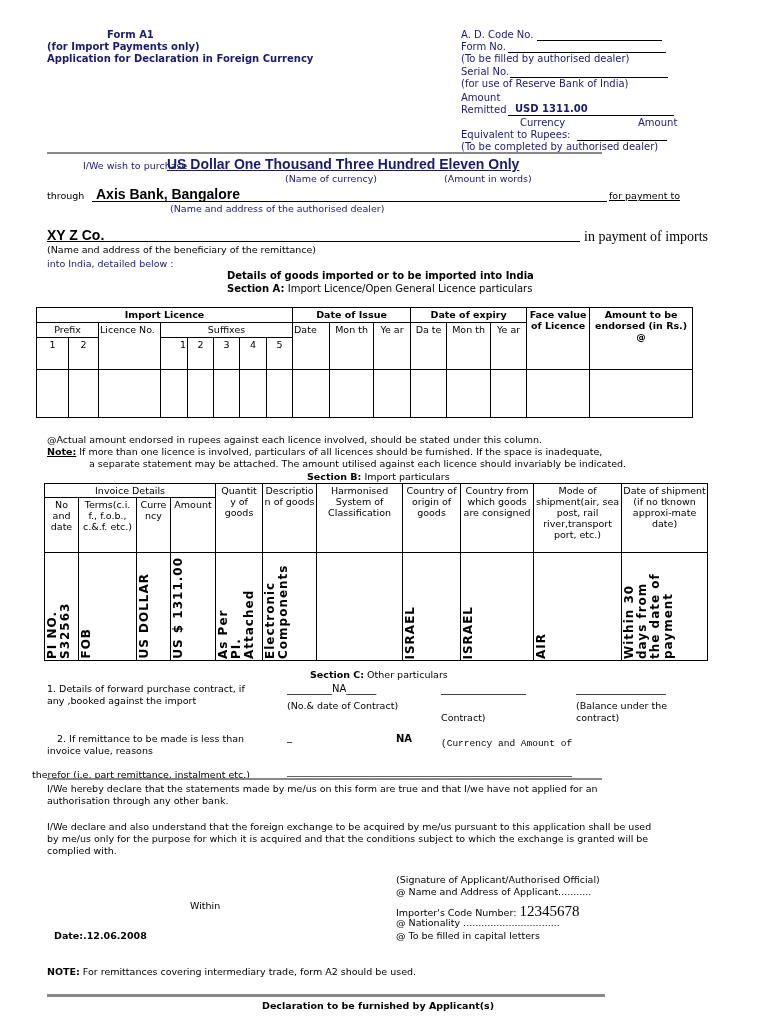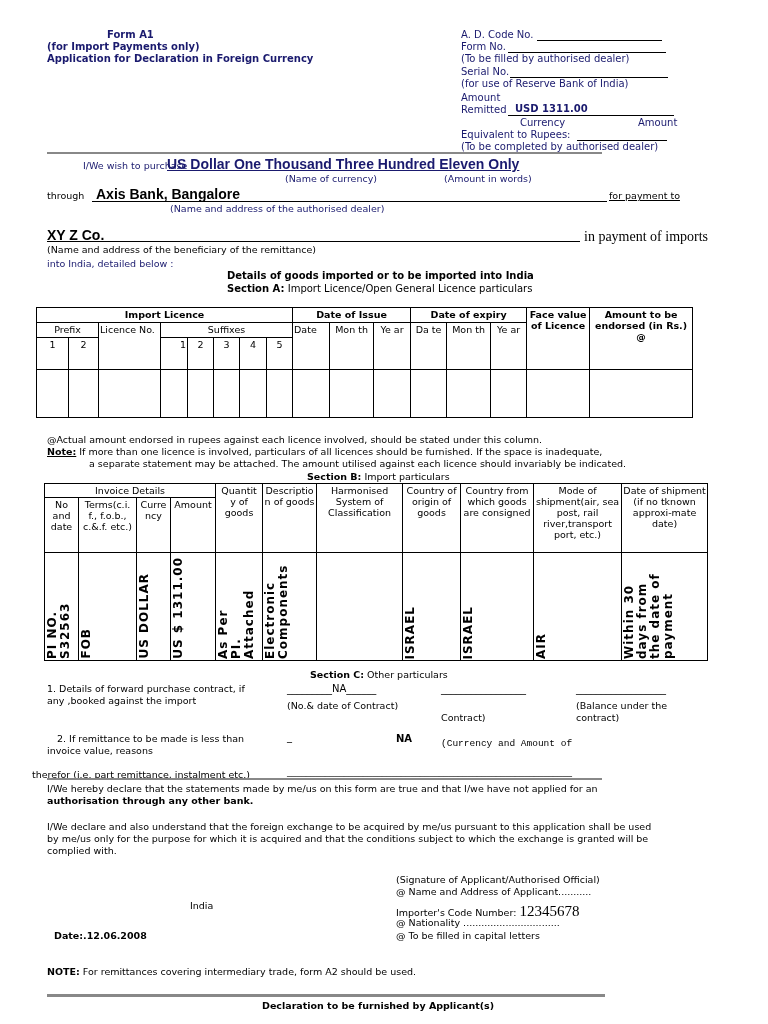--- a/index.html
+++ b/index.html
@@ -219,28 +219,28 @@
 <div class="a s9" style="left:576px;top:712px;">contract)</div>
 <div class="a s9" style="left:57px;top:733px;">2. If remittance to be made is less than</div>
 <div class="a s9" style="left:47px;top:745px;">invoice value, reasons</div>
 <div class="a s10" style="left:287px;top:731px;">_</div>
 <div class="a b s10" style="left:396px;top:733px;">NA</div>
 <div class="a s9" style="left:32px;top:769px;">therefor (i.e. part remittance, instalment etc.)</div>
 <div class="a s9" style="left:287px;top:766px;">____________________________________________________________</div>
 <div class="gline" style="left:47px;top:778px;width:555px;height:2px;"></div>
 
 <div class="a s9" style="left:47px;top:783px;">I/We hereby declare that the statements made by me/us on this form are true and that I/we have not applied for an</div>
-<div class="a s9" style="left:47px;top:795px;font-weight:bold;">authorisation through any other bank.</div>
+<div class="a s9" style="left:47px;top:795px;">authorisation through any other bank.</div>
 <div class="a s9" style="left:47px;top:821px;">I/We declare and also understand that the foreign exchange to be acquired by me/us pursuant to this application shall be used</div>
 <div class="a s9" style="left:47px;top:833px;">by me/us only for the purpose for which it is acquired and that the conditions subject to which the exchange is granted will be</div>
 <div class="a s9" style="left:47px;top:845px;">complied with.</div>
 
 <div class="a s9" style="left:396px;top:874px;">(Signature of Applicant/Authorised Official)</div>
 <div class="a s9" style="left:396px;top:886px;">@ Name and Address of Applicant...........</div>
-<div class="a s9" style="left:190px;top:900px;">India</div>
+<div class="a s9" style="left:190px;top:900px;">Within</div>
 <div class="a s9" style="left:396px;top:903px;"><span>Importer's Code Number: </span><span class="serif" style="font-size:15px;">12345678</span></div>
 <div class="a s9" style="left:396px;top:917px;">@ Nationality ................................</div>
 <div class="a b s9" style="left:47px;top:930px;padding-left:7px;">Date:.12.06.2008</div>
 <div class="a s9" style="left:396px;top:930px;">@ To be filled in capital letters</div>
 
 <div class="a s9" style="left:47px;top:966px;"><span class="b">NOTE:</span><span> For remittances covering intermediary trade, form A2 should be used.</span></div>
 <div class="gline" style="left:47px;top:994px;width:558px;"></div>
 <div class="a b s9" style="left:262px;top:1000px;">Declaration to be furnished by Applicant(s)</div>
 
 </body></html>

